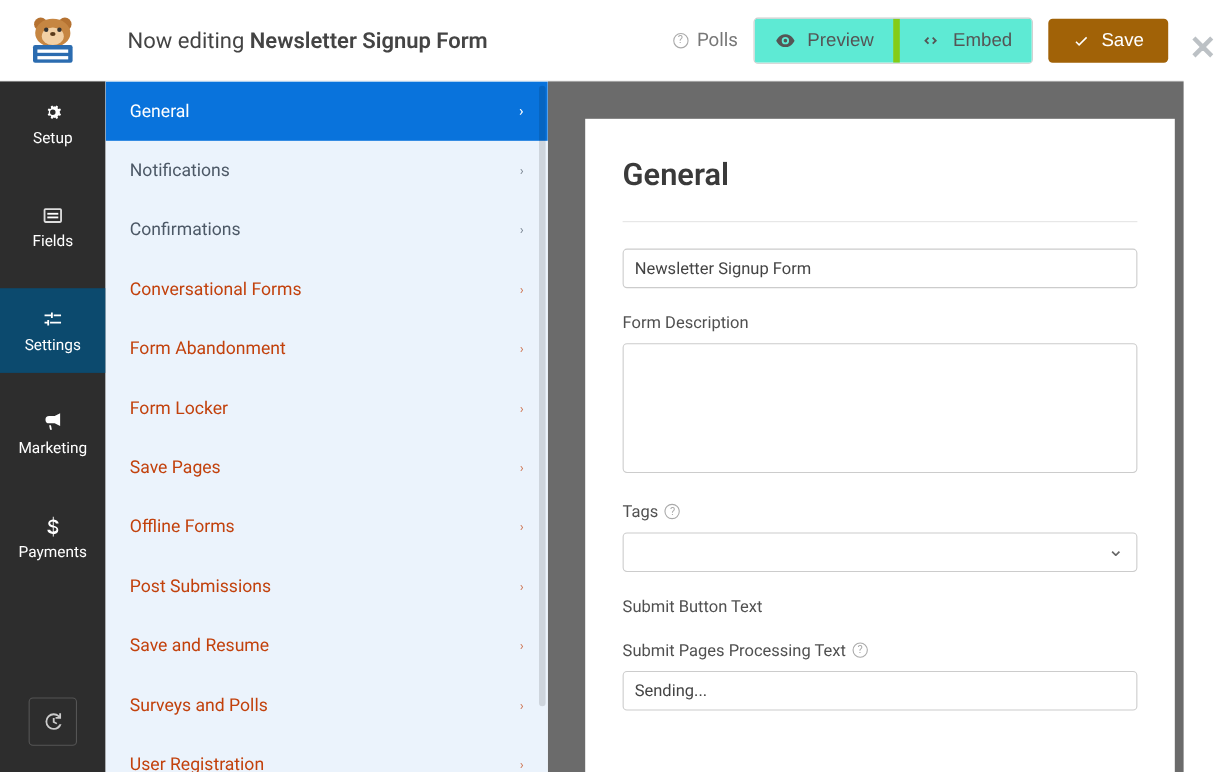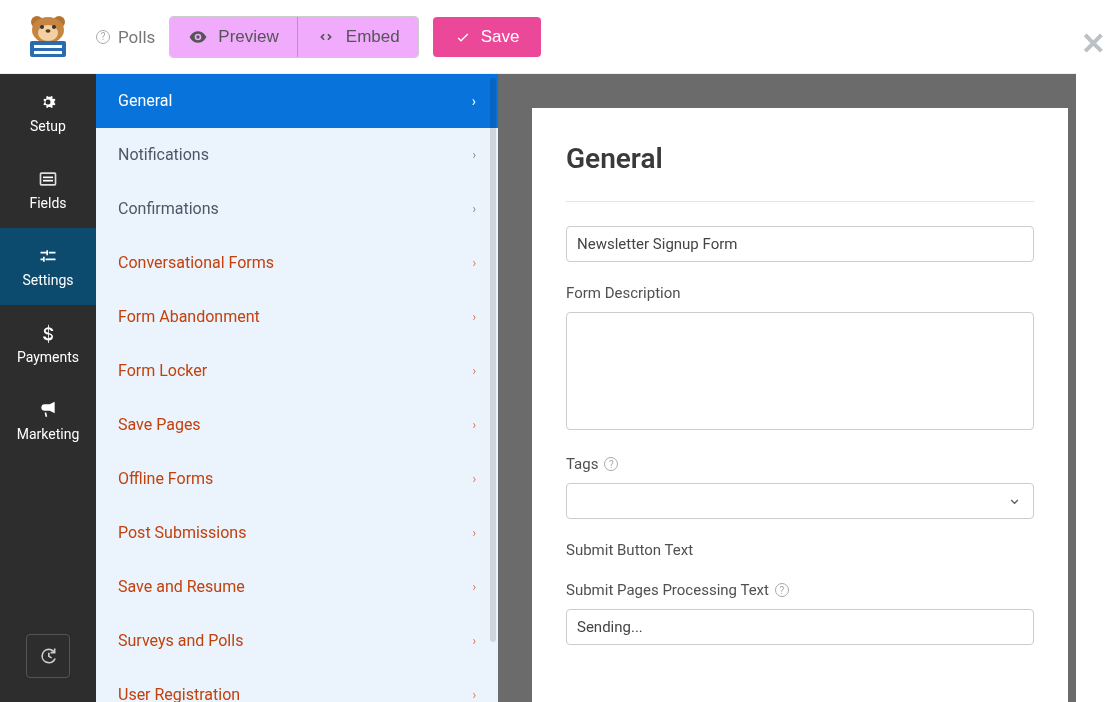--- a/index.html
+++ b/index.html
@@ -62,29 +62,29 @@
   .btn-group {
     display: flex;
     border: 1px solid #ccc;
     border-radius: 4px;
     overflow: hidden;
   }
   .btn {
     display: flex;
     gap: 10px;
     padding: 10px 18px;
-    background: #f0abfc;
+    background: #5eead4;
     color: #555;
     font-size: 17px;
     cursor: pointer;
     border: none;
   }
-  .btn-group .btn + .btn { border-left: 1px solid #84cc16; }
+  .btn-group .btn + .btn { border-left: 6px solid #84cc16; }
   .btn-save {
-    background: #ec4899;
+    background: #a16207;
     color: #fff;
     border-radius: 4px;
     border: none;
     padding: 10px 22px;
     font-size: 17px;
     display: flex;
     align-items: center;
     gap: 10px;
     cursor: pointer;
   }
@@ -101,20 +101,21 @@
   .body {
     display: flex;
     flex: 1;
     min-height: 0;
   }
   .navrail {
     width: 96px;
     background: #2d2d2d;
     display: flex;
     flex-direction: column;
+    gap: 17px;
   }
   .nav-item {
     height: 77px;
     display: flex;
     flex-direction: column;
     align-items: center;
     justify-content: center;
     gap: 6px;
     color: #fff;
     cursor: pointer;
@@ -260,20 +261,23 @@
           <ellipse cx="26" cy="18" rx="10" ry="8" fill="#f2d0a4"></ellipse>
           <circle cx="20" cy="12" r="2" fill="#333"></circle>
           <circle cx="32" cy="12" r="2" fill="#333"></circle>
           <ellipse cx="26" cy="16" rx="2.5" ry="1.8" fill="#5a3a1a"></ellipse>
           <rect x="8" y="26" width="36" height="16" rx="2" fill="#2b6cb0"></rect>
           <rect x="12" y="30" width="28" height="3" fill="#fff"></rect>
           <rect x="12" y="36" width="28" height="3" fill="#fff"></rect>
         </svg>
       </div>
     </div>
+    <div class="editing-text">
+      <span>Now editing </span><span class="formname">Newsletter Signup Form</span>
+    </div>
     <div class="top-actions">
       <div class="help-link">
         <span class="help-icon">?</span>
         <span>Polls</span>
       </div>
       <div class="btn-group">
         <button class="btn">
           <svg class="icon-svg" viewBox="0 0 24 24">
               <path d="M12 5c-7 0-10 7-10 7s3 7 10 7 10-7 10-7-3-7-10-7zm0 11a4 4 0 110-8 4 4 0 010 8zm0-6a2 2 0 100 4 2 2 0 000-4z"></path>
             </svg>
@@ -313,29 +317,29 @@
         <span>Fields</span>
       </div>
       <div class="nav-item active">
         <svg class="icon-svg nav-icon" viewBox="0 0 24 24" fill="#fff">
             <path d="M3 7h8v2H3zM13 7h8v2h-8zM10 5h2v6h-2zM3 15h4v2H3zM9 15h12v2H9zM6 13h2v6H6z"></path>
           </svg>
         <span>Settings</span>
       </div>
       <div class="nav-item">
         <svg class="icon-svg nav-icon" viewBox="0 0 24 24" fill="#ddd">
-            <path d="M12 2v3c-2.8.3-5 2-5 4.5 0 2.7 2.4 3.7 5 4.4v4.6c-1.5-.2-2.6-1-2.8-2.2H6c.2 2.7 2.6 4.4 6 4.7V24h1v-2.9c3-.3 5-2 5-4.6 0-2.8-2.5-3.8-5-4.5V7.5c1.3.2 2.2.9 2.4 2h3c-.2-2.5-2.4-4.2-5.4-4.5V2h-1zm0 5.4v4c-1.7-.5-2.8-1.1-2.8-2.2 0-1 1-1.7 2.8-1.8zm1 6.3c1.8.5 3 1.2 3 2.3 0 1.1-1.2 1.9-3 2v-4.3z"></path>
-          </svg>
-        <span>Payments</span>
+            <path d="M20 4v12l-6-3H8a4 4 0 010-8h6l6-3zM8 15h2l1 5H9l-1-5z"></path>
+          </svg>
+        <span>Marketing</span>
       </div>
       <div class="nav-item">
         <svg class="icon-svg nav-icon" viewBox="0 0 24 24" fill="#ddd">
-            <path d="M20 4v12l-6-3H8a4 4 0 010-8h6l6-3zM8 15h2l1 5H9l-1-5z"></path>
-          </svg>
-        <span>Marketing</span>
+            <path d="M12 2v3c-2.8.3-5 2-5 4.5 0 2.7 2.4 3.7 5 4.4v4.6c-1.5-.2-2.6-1-2.8-2.2H6c.2 2.7 2.6 4.4 6 4.7V24h1v-2.9c3-.3 5-2 5-4.6 0-2.8-2.5-3.8-5-4.5V7.5c1.3.2 2.2.9 2.4 2h3c-.2-2.5-2.4-4.2-5.4-4.5V2h-1zm0 5.4v4c-1.7-.5-2.8-1.1-2.8-2.2 0-1 1-1.7 2.8-1.8zm1 6.3c1.8.5 3 1.2 3 2.3 0 1.1-1.2 1.9-3 2v-4.3z"></path>
+          </svg>
+        <span>Payments</span>
       </div>
       <div class="nav-history">
         <div class="history-btn">
           <svg class="icon-svg" viewBox="0 0 24 24" fill="#ccc">
               <path d="M13 3a9 9 0 100 18 9 9 0 008.5-6h-2.2A7 7 0 1113 5c1.9 0 3.6.8 4.9 2H15v2h6V3h-2v2.4A9 9 0 0013 3zm-1 5v5l4 2 .9-1.6L14 12V8h-2z"></path>
             </svg>
         </div>
       </div>
     </div>
 

